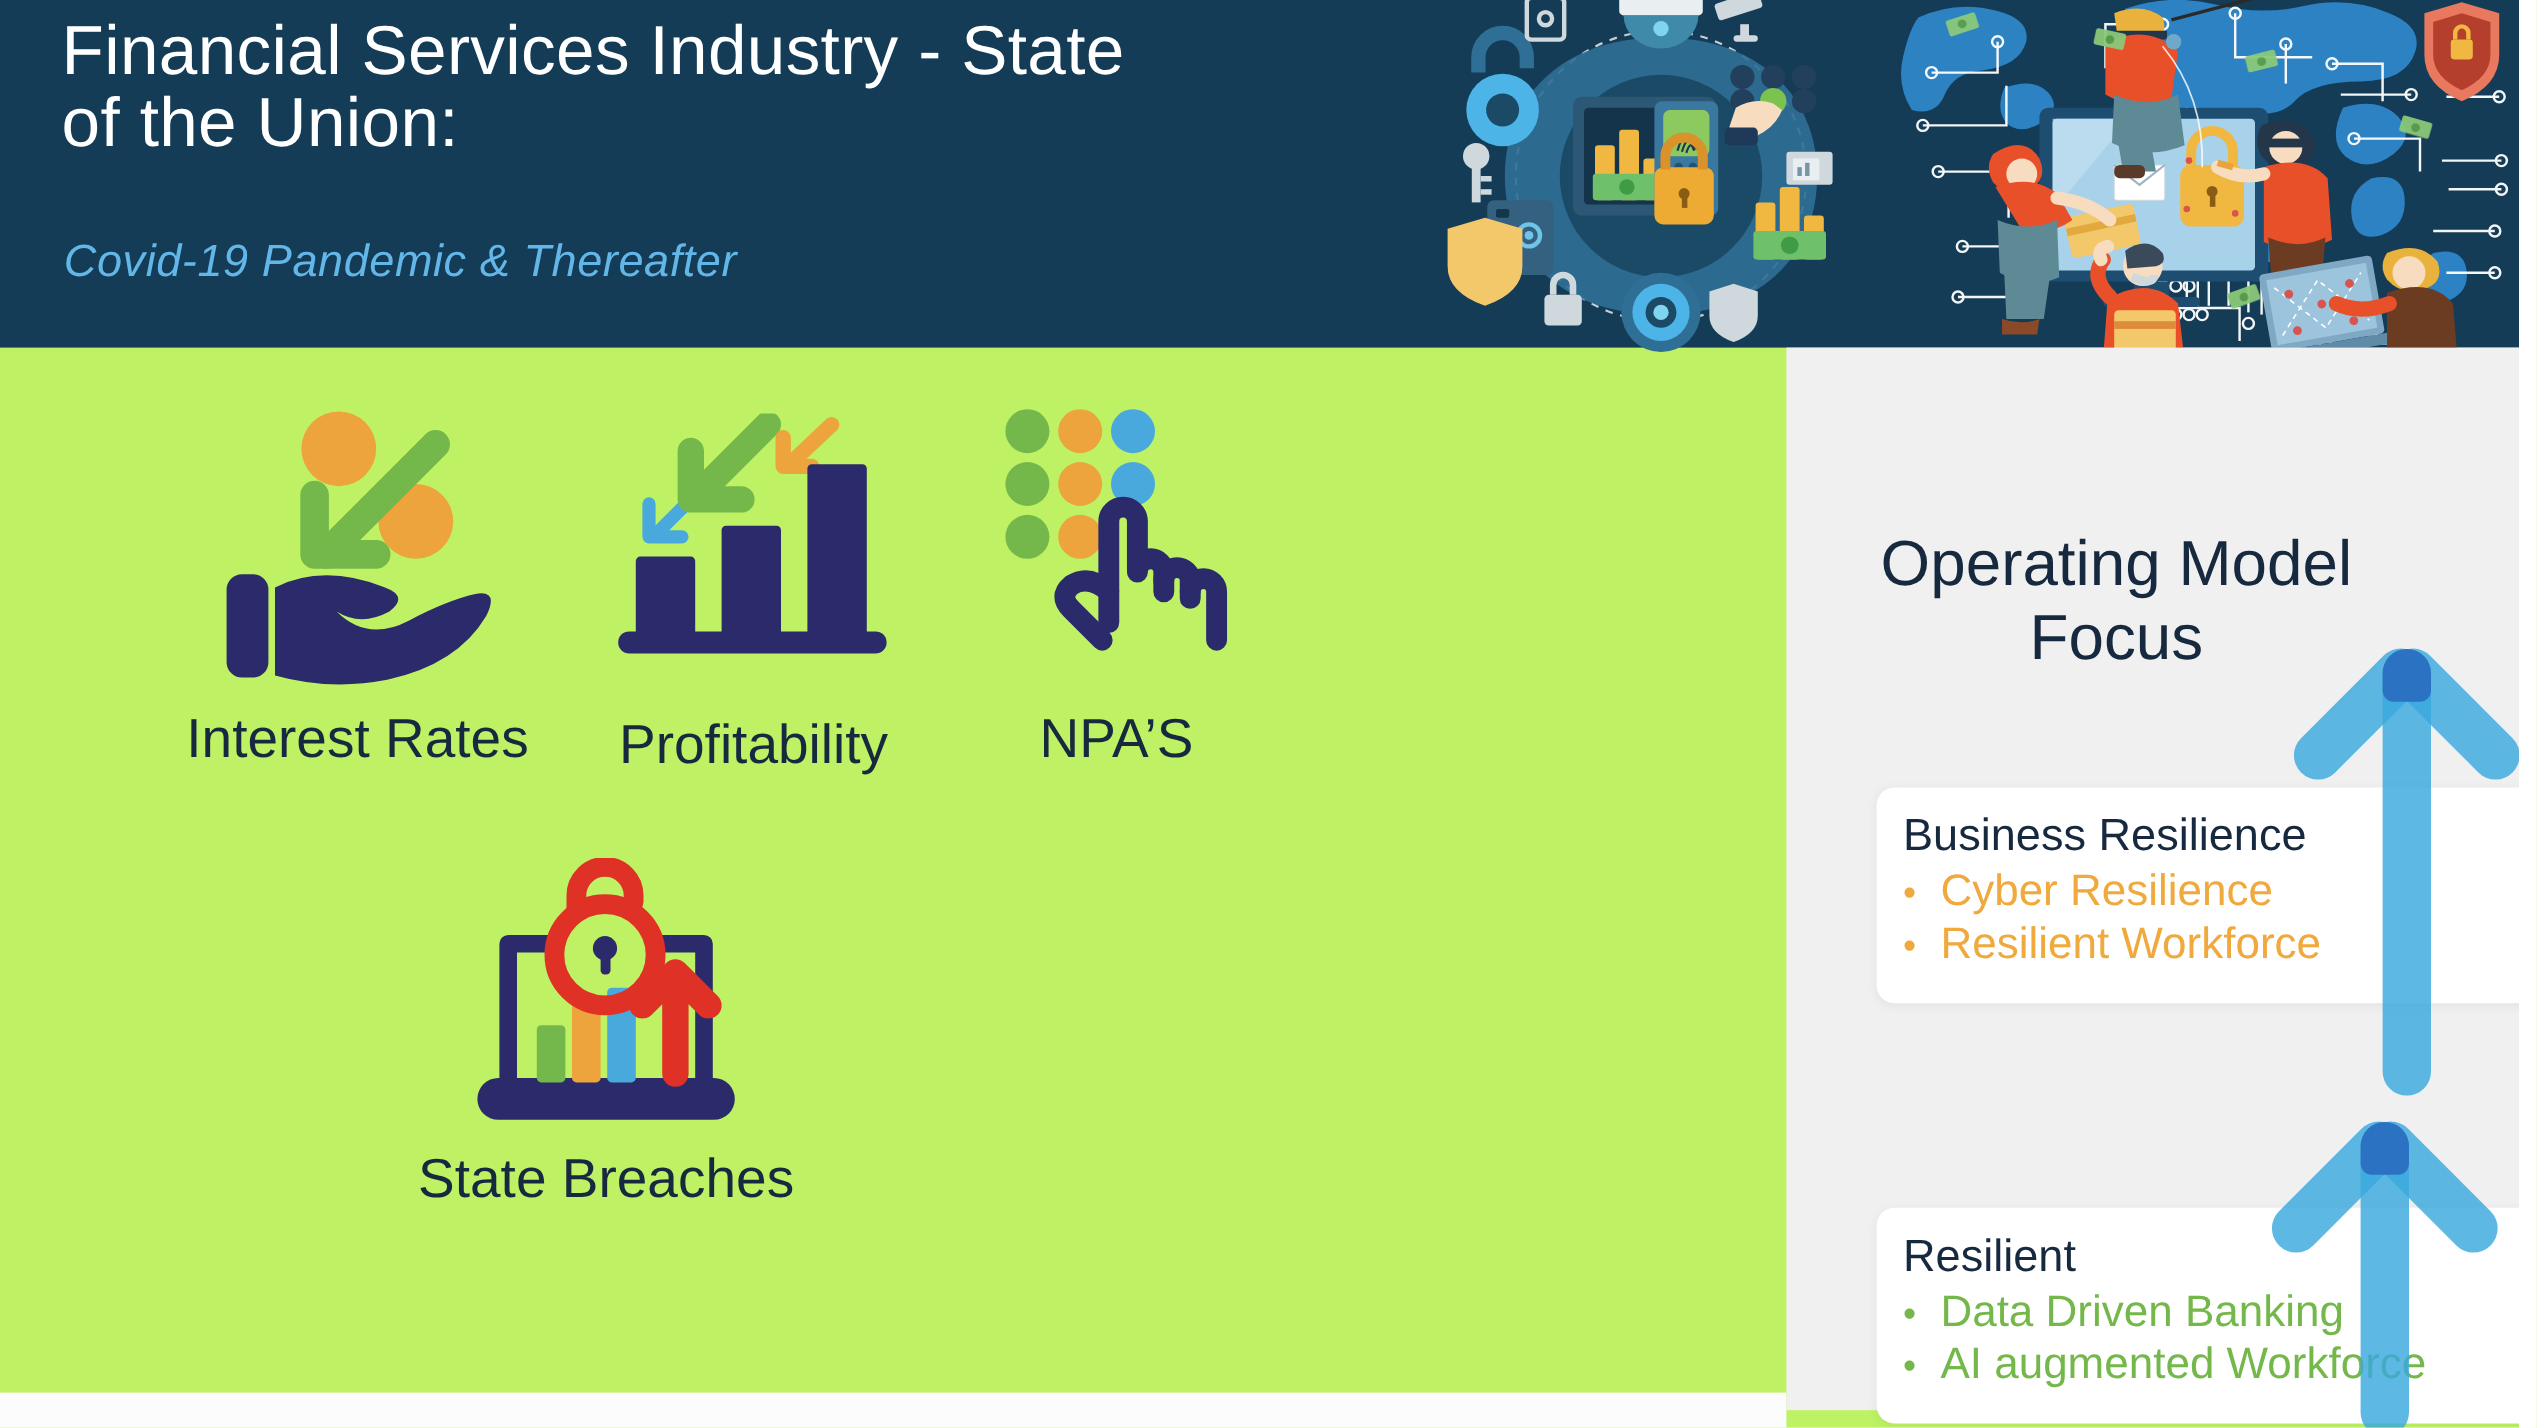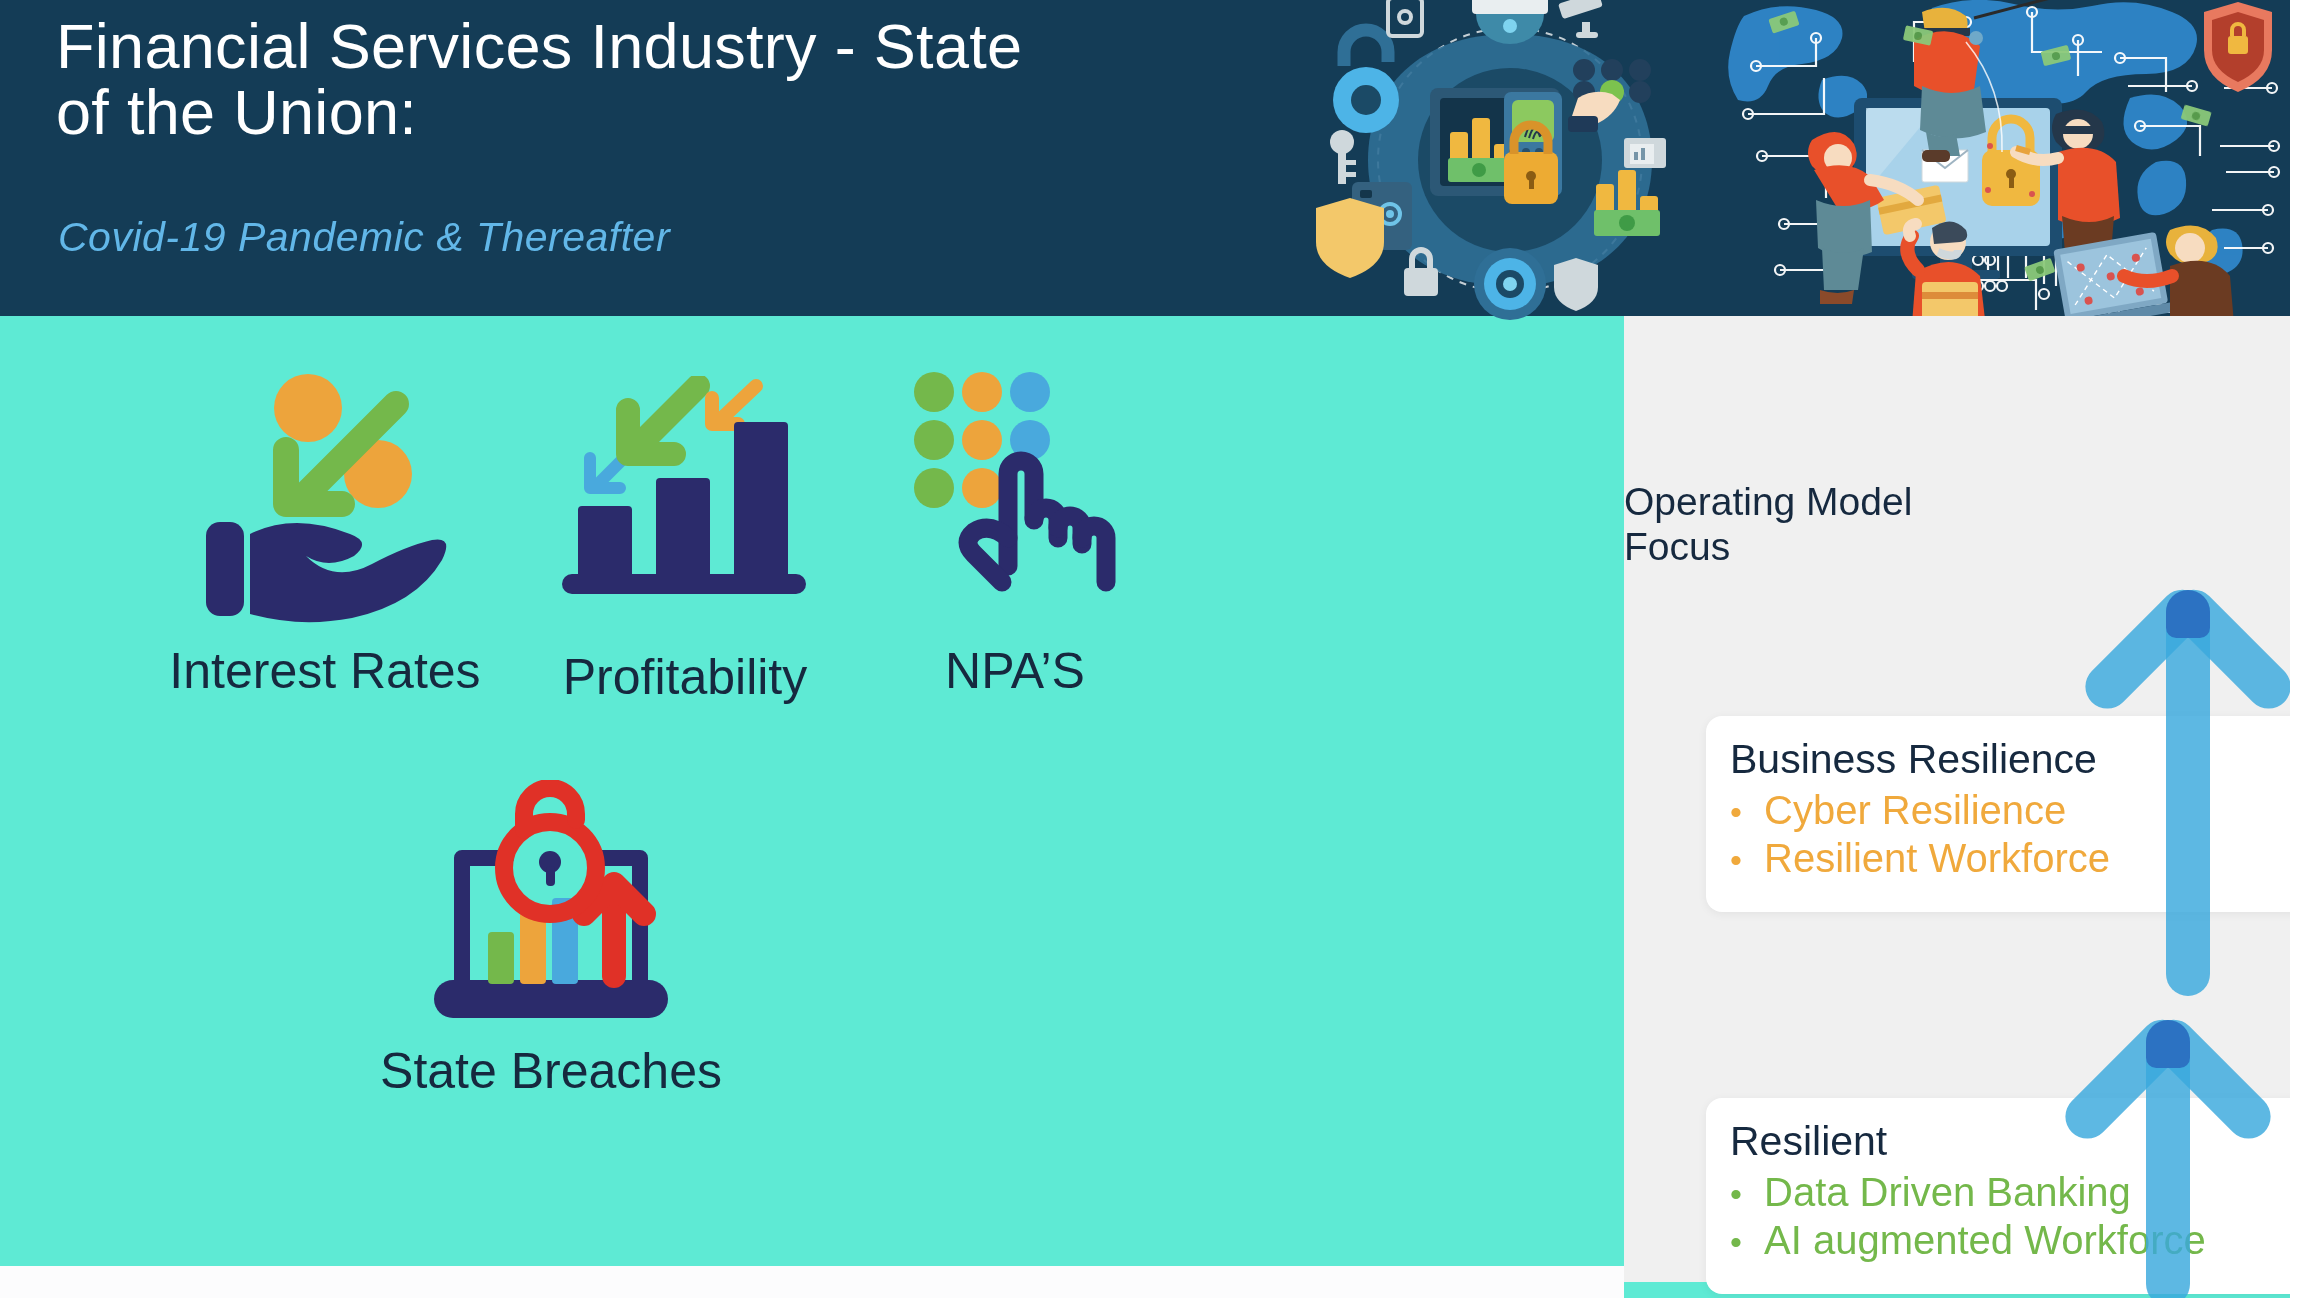--- a/index.html
+++ b/index.html
@@ -1,30 +1,30 @@
 <!DOCTYPE html>
 <html><head>
 <meta charset="utf-8">
 <style>
   html,body{margin:0;padding:0;background:#fff;}
   body{width:2306px;height:1298px;overflow:hidden;
        font-family:"Liberation Sans","DejaVu Sans",sans-serif;}
-  .slide{position:relative;width:2290px;height:1298px;background:#5eead4;overflow:hidden;}
+  .slide{position:relative;width:2290px;height:1298px;background:#bef264;overflow:hidden;}
 
   
   .header{position:absolute;left:0;top:0;width:2306px;height:316px;background:#143c56;overflow:visible;}
   .title{position:absolute;left:56px;top:14px;width:1250px;color:#ffffff;
          font-size:63px;line-height:1.04;font-weight:400;letter-spacing:.3px;white-space:pre-line;}
   .subtitle{position:absolute;left:58px;top:214px;color:#62b7e8;font-size:41px;
             font-style:italic;font-weight:400;letter-spacing:.5px;}
 
   
   .right-panel{position:absolute;left:1624px;top:316px;width:682px;height:966px;background:#f0f0f0;}
-  .panel-title{position:absolute;left:1624px;top:480px;width:600px;
-               color:#16293f;font-size:39px;line-height:1.15;font-weight:400;}
+  .panel-title{position:absolute;left:1624px;top:480px;width:600px;text-align:center;
+               color:#16293f;font-size:58px;line-height:1.15;font-weight:400;}
 
   .card{position:absolute;background:#ffffff;border-radius:16px;
         box-shadow:0 2px 10px rgba(0,0,0,.06);padding-left:30px;}
   .card1{left:1706px;top:716px;width:580px;height:196px;}
   .card2{left:1706px;top:1098px;width:580px;height:196px;}
   .card-head{position:absolute;left:24px;top:20px;color:#16293f;font-size:41px;font-weight:400;white-space:nowrap;}
   .blist{position:absolute;left:24px;top:74px;margin:0;padding:0;list-style:none;}
   .blist li{display:flex;align-items:baseline;font-size:40px;line-height:1.0;margin-bottom:8px;white-space:nowrap;}
   .bdot{display:inline-block;width:34px;text-align:left;font-size:34px;line-height:1;}
   .amber .bdot,.amber .btxt{color:#f0a93c;}

